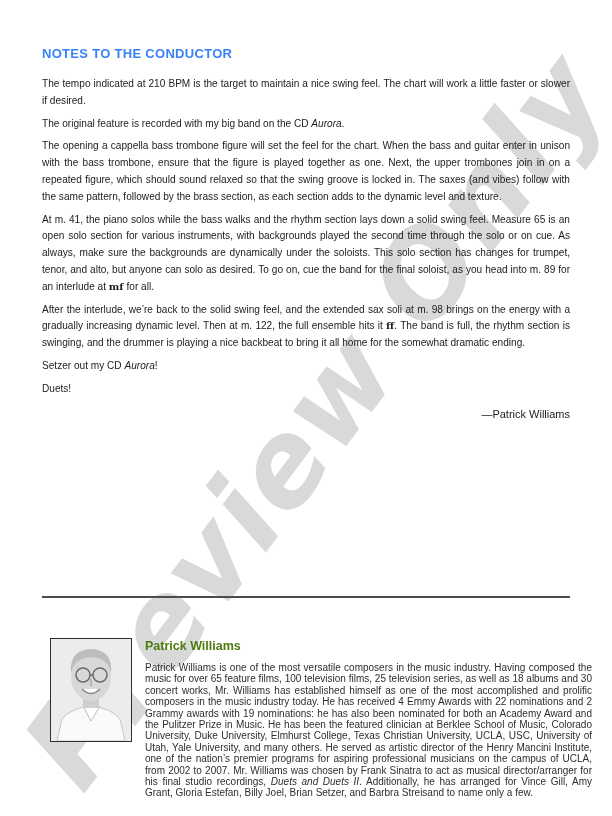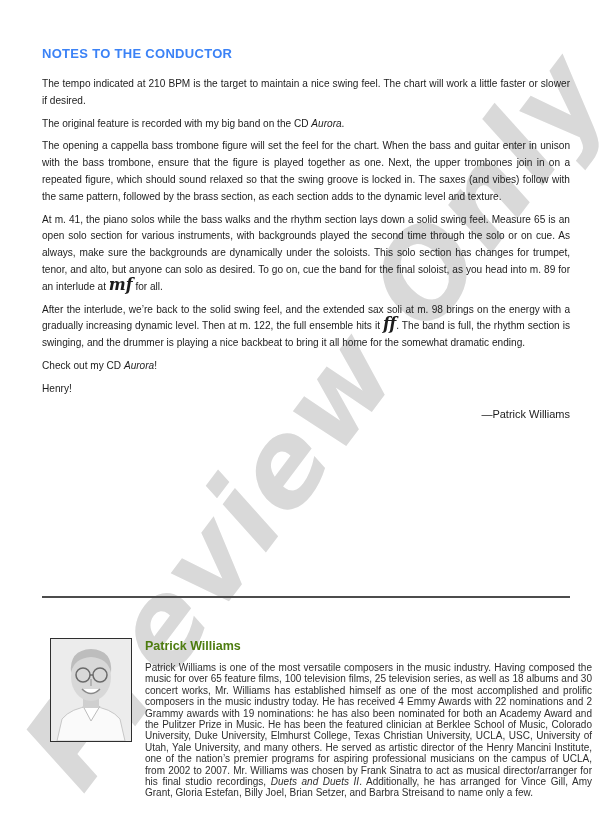--- a/index.html
+++ b/index.html
@@ -21,22 +21,22 @@
     font-size:13px; font-weight:bold; text-align:left; color:#3b82f6;
     letter-spacing:0.3px; margin:0 0 15px 0;
   }
   .para {
     margin:0 0 6px 0; font-size:10.1px; line-height:16.8px;
     text-align:justify; color:#1c1c1c;
   }
   .para.short { text-align:left; }
   .it { font-style:italic; }
   .dyn {
-    font-family:"DejaVu Serif", serif; font-weight:bold; font-style:italic;
-    font-size:16px; line-height:0;
+    font-family:"DejaVu Serif", serif; font-weight:bold; 
+    font-size:10px; line-height:0;
   }
   .signature { margin-top:10px; text-align:right; font-size:11px; color:#1c1c1c; }
   .rule {
     position:absolute; left:42px; top:596px; width:528px; height:2px;
     background:#4c4c4c; z-index:1;
   }
   .bio { position:absolute; left:42px; top:638px; width:550px; display:flex; z-index:1; }
   .photo-wrap {
     flex:0 0 auto; margin-left:8px; margin-right:13px;
     width:82px; height:104px; box-sizing:border-box;
@@ -62,23 +62,23 @@
 
 
     <p class="para short"><span>The original feature is recorded with my big band on the CD </span><span class="it">Aurora</span><span>.</span></p>
 
     <p class="para">The opening a cappella bass trombone figure will set the feel for the chart. When the bass and guitar enter in unison with the bass trombone, ensure that the figure is played together as one. Next, the upper trombones join in on a repeated figure, which should sound relaxed so that the swing groove is locked in. The saxes (and vibes) follow with the same pattern, followed by the brass section, as each section adds to the dynamic level and texture.</p>
 
     <p class="para"><span>At m. 41, the piano solos while the bass walks and the rhythm section lays down a solid swing feel. Measure 65 is an open solo section for various instruments, with backgrounds played the second time through the solo or on cue. As always, make sure the backgrounds are dynamically under the soloists. This solo section has changes for trumpet, tenor, and alto, but anyone can solo as desired. To go on, cue the band for the final soloist, as you head into m. 89 for an interlude at </span><span class="dyn">mf</span><span> for all.</span></p>
 
     <p class="para"><span>After the interlude, we’re back to the solid swing feel, and the extended sax soli at m. 98 brings on the energy with a gradually increasing dynamic level. Then at m. 122, the full ensemble hits it </span><span class="dyn">ff</span><span>. The band is full, the rhythm section is swinging, and the drummer is playing a nice backbeat to bring it all home for the somewhat dramatic ending.</span></p>
 
-    <p class="para short"><span>Check out my CD </span><span class="it">Aurora</span><span>!</span></p>
+    <p class="para short"><span>Setzer out my CD </span><span class="it">Aurora</span><span>!</span></p>
 
-    <p class="para short">Henry!</p>
+    <p class="para short">Duets!</p>
 
     <div class="signature">—Patrick Williams</div>
   </div>
 
   <div class="rule"></div>
 
   <div class="bio">
     <div class="photo-wrap">
       <svg width="80" height="102" viewBox="0 0 80 102" xmlns="http://www.w3.org/2000/svg">
         <rect width="80" height="102" fill="#ececec"></rect>

